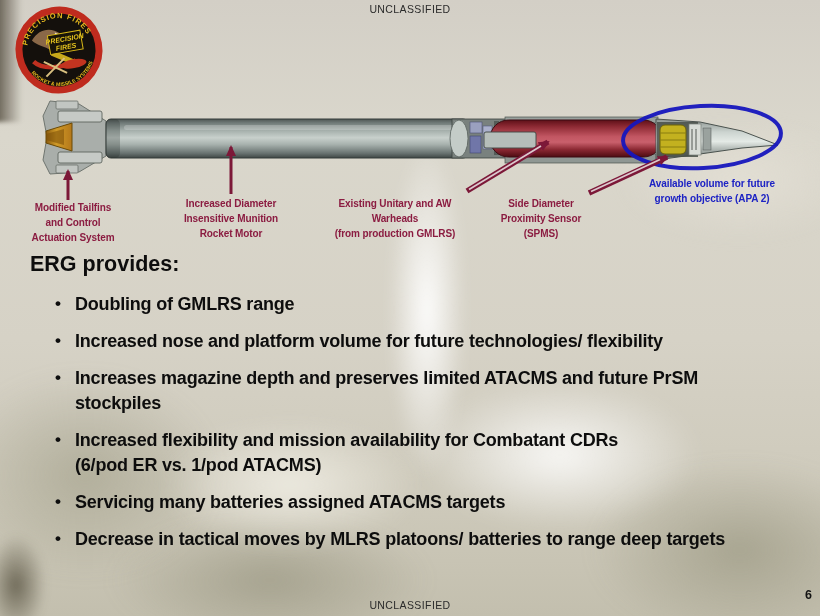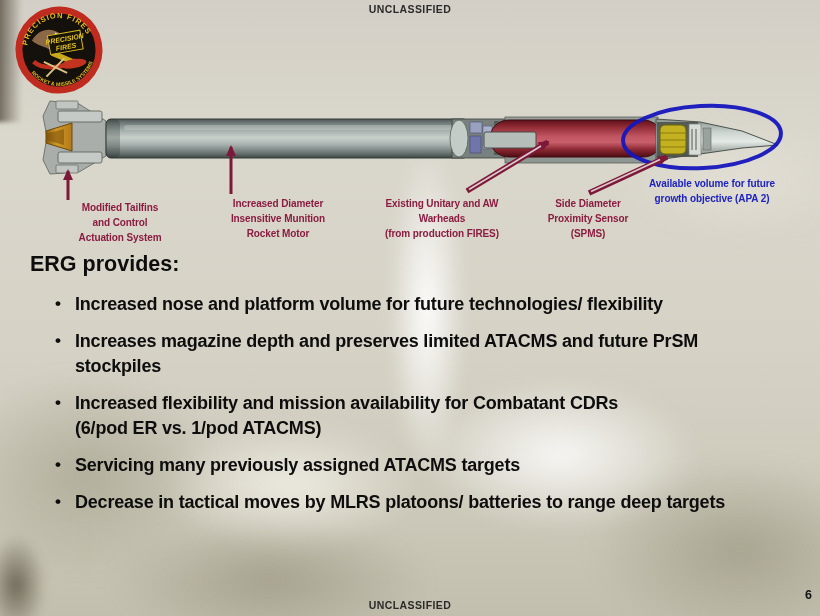--- a/index.html
+++ b/index.html
@@ -22,35 +22,35 @@
   .patch-c{left:110px;top:515px;width:320px;height:130px;
     background:radial-gradient(closest-side,rgba(122,120,96,.42),rgba(122,120,96,0));filter:blur(9px);}
   .patch-d{left:620px;top:120px;width:240px;height:120px;
     background:radial-gradient(closest-side,rgba(228,224,214,.8),rgba(228,224,214,0));filter:blur(8px);}
   .dark-tl{left:-8px;top:-8px;width:30px;height:130px;border-radius:0;
     background:linear-gradient(90deg,rgba(48,40,26,.8),rgba(48,40,26,0));filter:blur(2px);}
   .dark-bl{left:-14px;top:535px;width:60px;height:100px;
     background:radial-gradient(closest-side,rgba(52,46,28,.6),rgba(52,46,28,0));filter:blur(4px);}
 
   .classification{position:absolute;left:0;width:820px;text-align:center;
-    font-size:10.5px;font-weight:bold;color:#2b2b2b;letter-spacing:.4px;}
+    font-size:10.5px;font-weight:normal;color:#2b2b2b;letter-spacing:.4px;}
   .classification.top{top:3px;}
   .classification.bottom{top:599px;}
   .page-number{position:absolute;right:8px;top:588px;font-size:12.5px;font-weight:bold;color:#141414;}
 
   .title{position:absolute;top:26px;left:0;width:820px;margin:0;text-align:center;
     font-size:35px;font-weight:bold;color:#0d0d0d;letter-spacing:-.5px;}
 
   .logo{position:absolute;left:14px;top:5px;width:90px;height:90px;transform:rotate(-10deg);}
 
   .missile{position:absolute;left:0;top:90px;width:820px;height:160px;pointer-events:none;}
 
   .callout{position:absolute;font-weight:bold;font-size:10px;line-height:15px;
     text-align:center;white-space:pre-line;letter-spacing:-.1px;}
-  .callout.maroon{color:#8B1C41;padding-left:47px;}
+  .callout.maroon{color:#8B1C41;}
   .callout.blue{color:#1D23C4;}
   #co1{left:0px;top:200px;width:146px;}
   #co2{left:148px;top:196px;width:166px;}
   #co3{left:302px;top:196px;width:186px;}
   #co4{left:458px;top:196px;width:166px;}
   #co5{left:616px;top:176px;width:192px;}
 
   .provides{position:absolute;left:30px;top:252px;font-size:21.5px;font-weight:bold;color:#0d0d0d;}
   .bullets{position:absolute;left:50px;top:292px;width:766px;margin:0;padding:0;list-style:none;}
   .bullets li{position:relative;padding-left:25px;margin:0 0 12px 0;
@@ -193,34 +193,35 @@
   </svg>
 
   <div class="callout maroon" id="co1">Modified Tailfins
 and Control
 Actuation System</div>
   <div class="callout maroon" id="co2">Increased Diameter
 Insensitive Munition
 Rocket Motor</div>
   <div class="callout maroon" id="co3">Existing Unitary and AW
 Warheads
-(from production FIRES)</div>
+(from production GMLRS)</div>
   <div class="callout maroon" id="co4">Side Diameter
 Proximity Sensor
 (SPMS)</div>
   <div class="callout blue" id="co5">Available volume for future
 growth objective (APA 2)</div>
 
   <div class="provides">ERG provides:</div>
   <ul class="bullets">
+    <li>Doubling of GMLRS range</li>
     <li>Increased nose and platform volume for future technologies/ flexibility</li>
     <li>Increases magazine depth and preserves limited ATACMS and future PrSM
 stockpiles</li>
     <li>Increased flexibility and mission availability for Combatant CDRs
 (6/pod ER vs. 1/pod ATACMS)</li>
-    <li>Servicing many previously assigned ATACMS targets</li>
+    <li>Servicing many batteries assigned ATACMS targets</li>
     <li>Decrease in tactical moves by MLRS platoons/ batteries  to range deep targets</li>
   </ul>
 
   <div class="classification bottom">UNCLASSIFIED</div>
   <div class="page-number">6</div>
 
 </div>
 
 </body></html>

